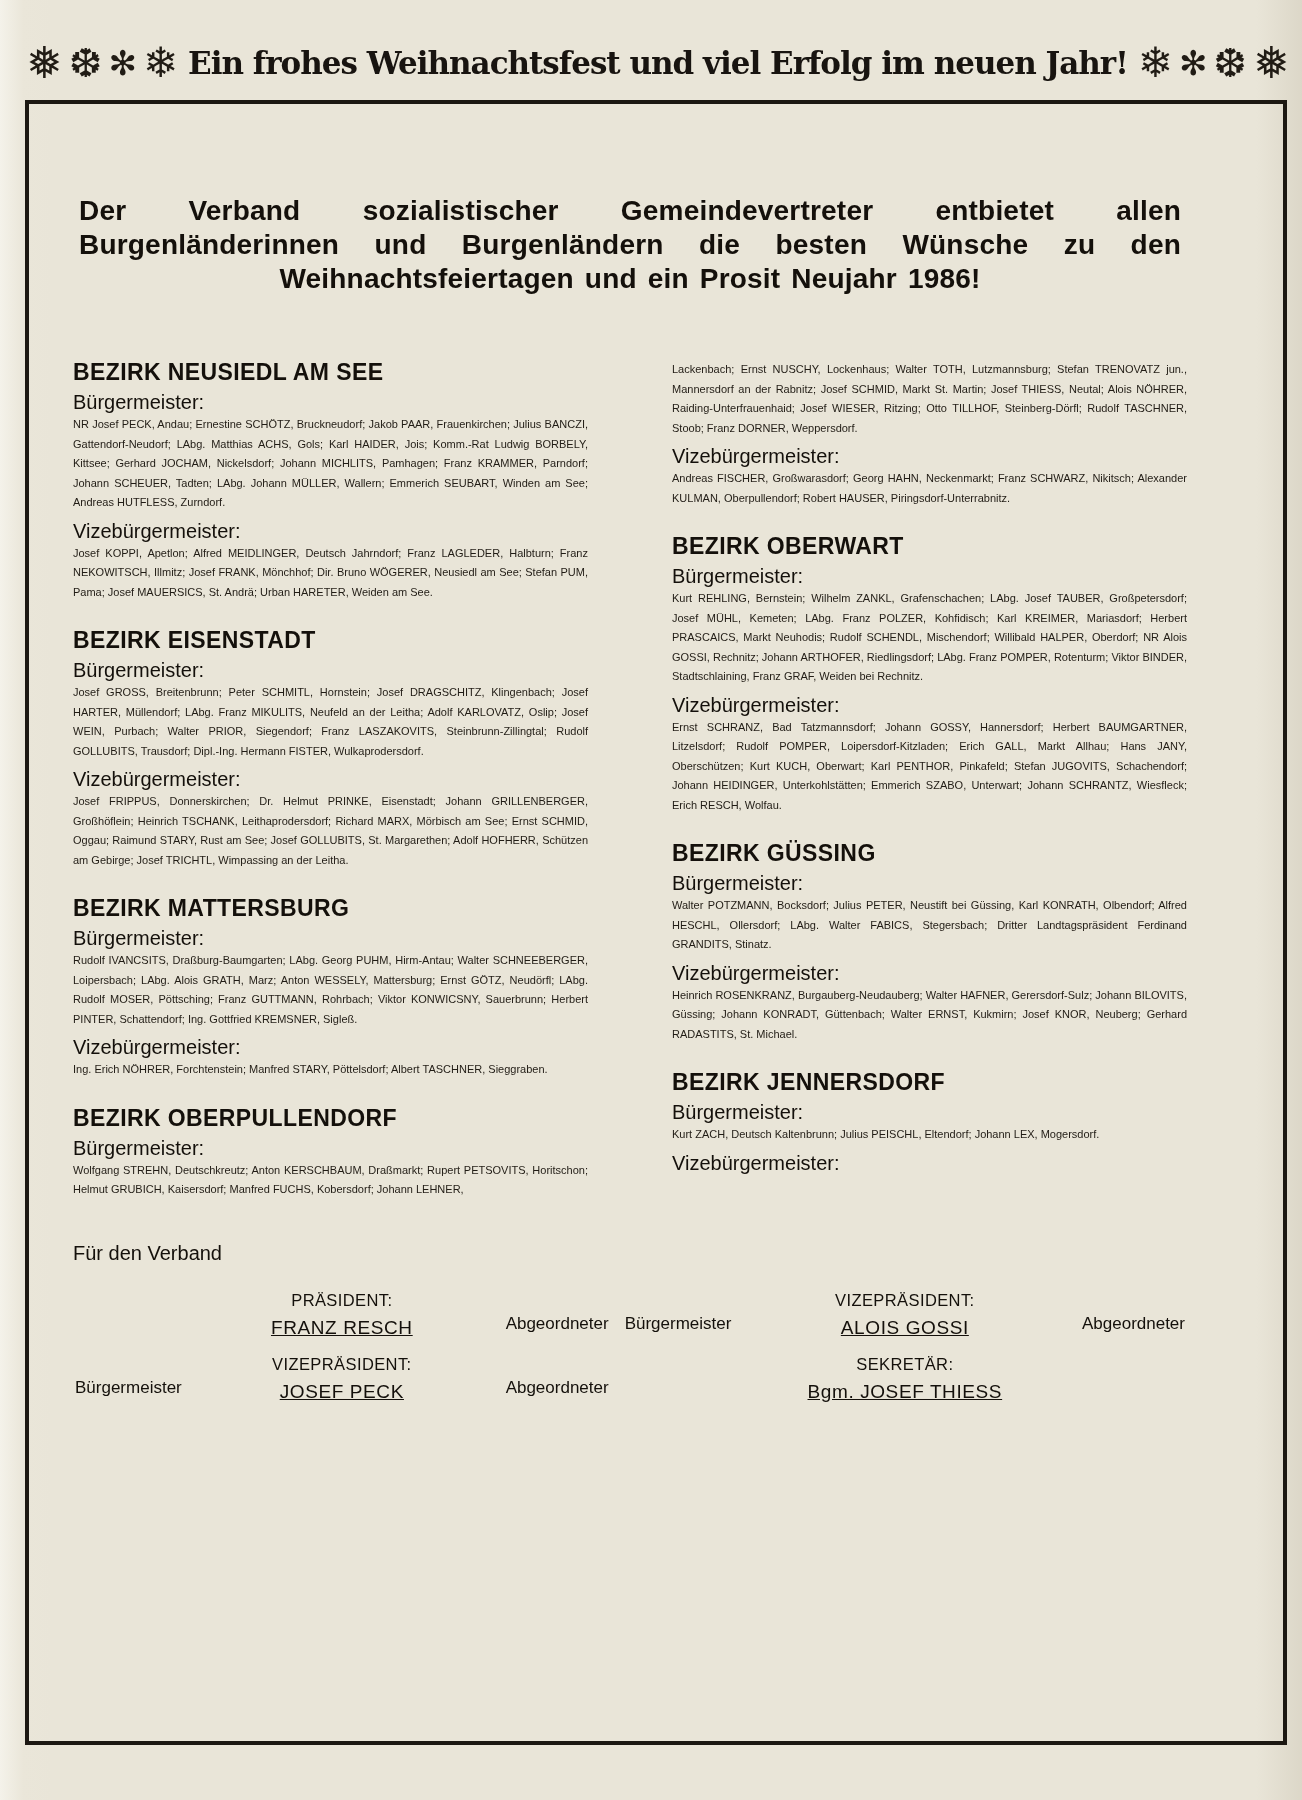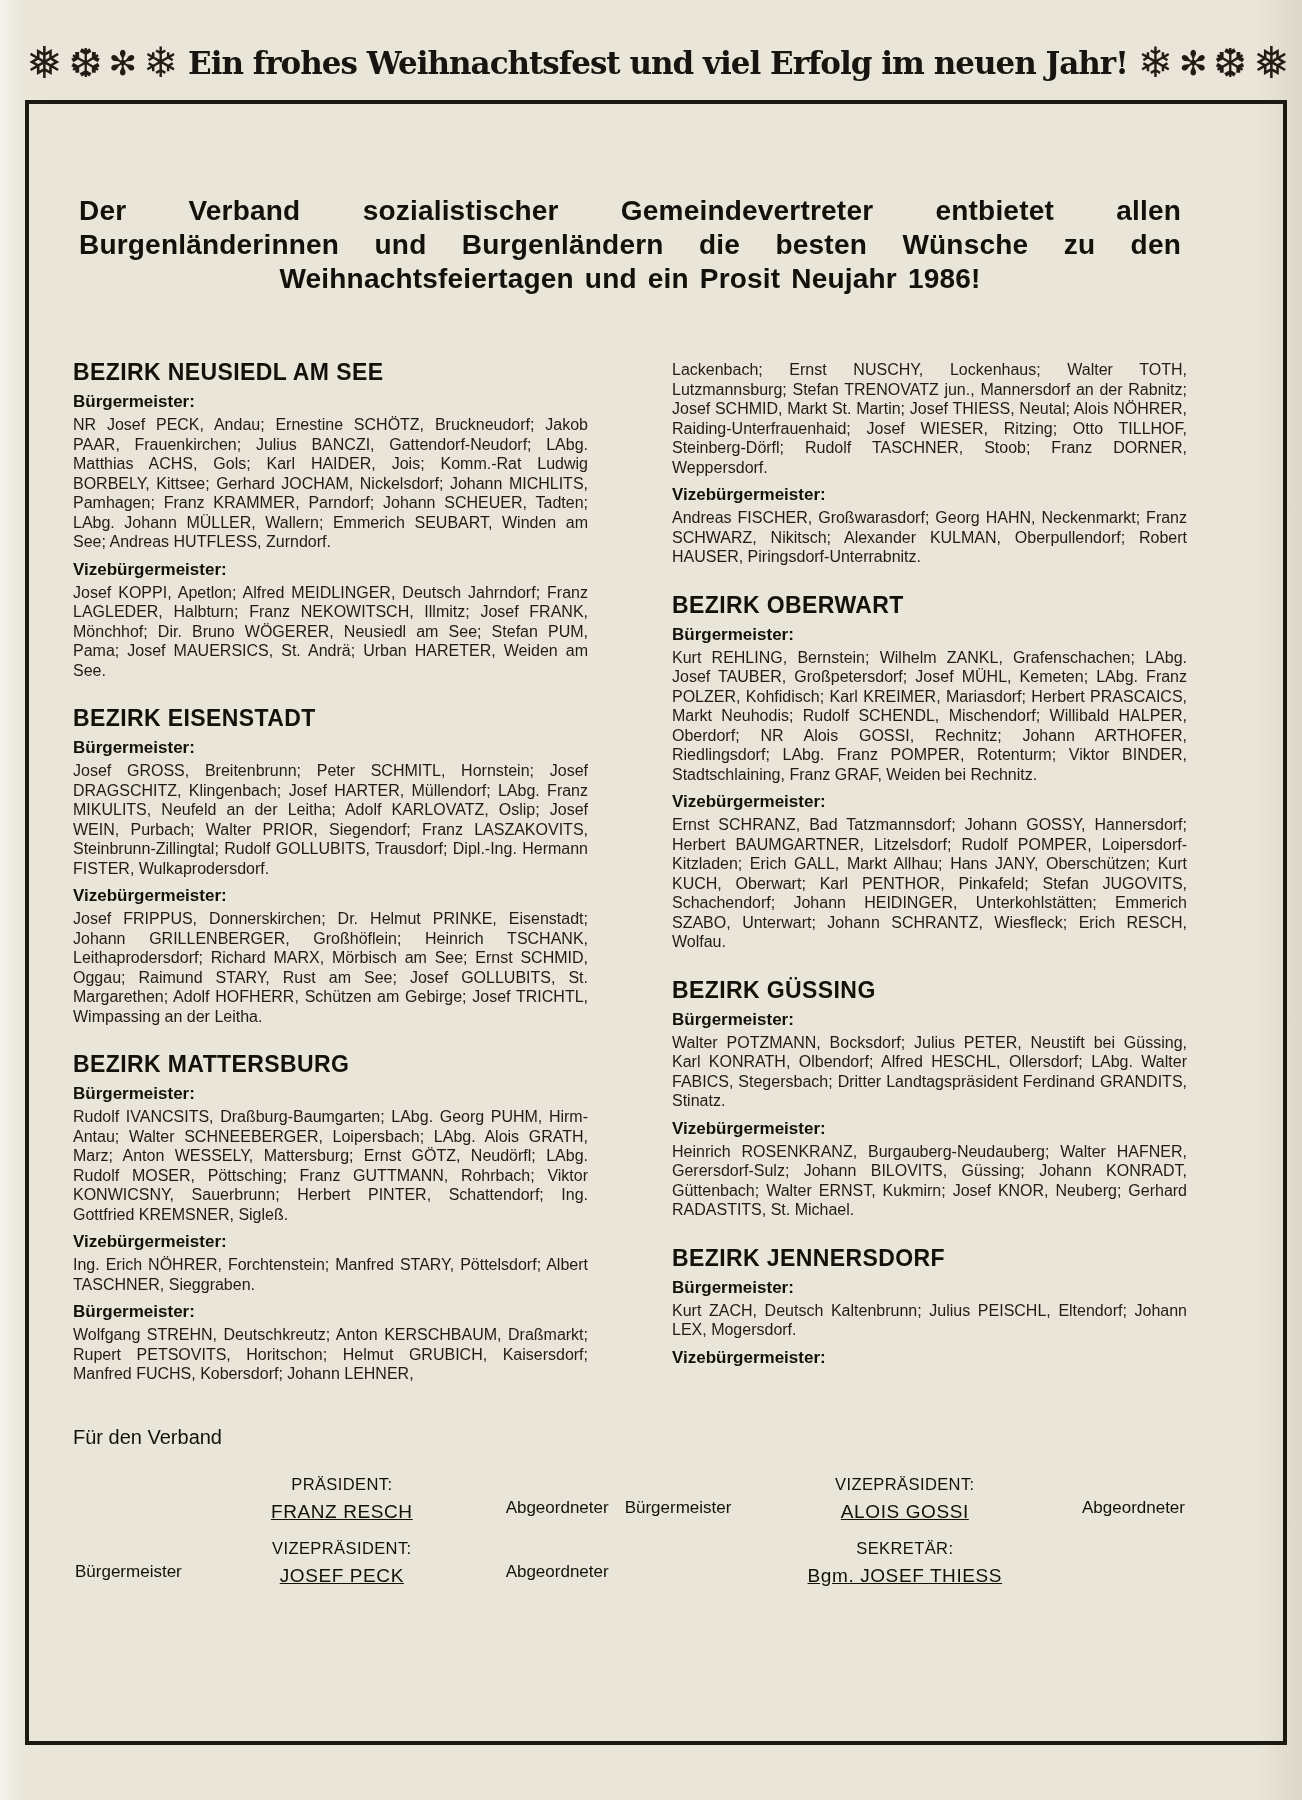--- a/index.html
+++ b/index.html
@@ -55,24 +55,24 @@
   .columns{
     display:grid;grid-template-columns:1fr 1fr;column-gap:84px;
   }
   .bezirk{margin:0 0 2px 0;}
   .bezirk-heading{
     font-size:23px;font-weight:bold;letter-spacing:.4px;
     margin:26px 0 7px 0;line-height:25px;color:#14100b;
   }
   .bezirk:first-child .bezirk-heading{margin-top:0;}
   .entry-label{
-    font-size:17px;font-weight:bold;line-height:20px;margin:4px 0 3px 0;color:#14100b;
+    font-size:20px;font-weight:normal;line-height:20px;margin:4px 0 3px 0;color:#14100b;
   }
   .entry-text{
-    font-size:16px;line-height:19.5px;margin:0 0 8px 0;
+    font-size:11px;line-height:19.5px;margin:0 0 8px 0;
     text-align:justify;color:var(--ink);
   }
   
   .footer{margin-top:34px;}
   .verband-line{
     text-align:left;font-size:20px;margin:0 0 26px 0;color:#14100b;
   }
   .sig-grid{
     display:grid;grid-template-columns:1fr 1.05fr;
     column-gap:24px;row-gap:18px;
@@ -148,20 +148,21 @@
       <div class="entry-label">Bürgermeister:</div>
       <p class="entry-text">Rudolf IVANCSITS, Draßburg-Baumgarten; LAbg. Georg PUHM, Hirm-Antau; Walter SCHNEEBERGER, Loipersbach; LAbg. Alois GRATH, Marz; Anton WESSELY, Mattersburg; Ernst GÖTZ, Neudörfl; LAbg. Rudolf MOSER, Pöttsching; Franz GUTTMANN, Rohrbach; Viktor KONWICSNY, Sauerbrunn; Herbert PINTER, Schattendorf; Ing. Gottfried KREMSNER, Sigleß.</p>
     </div>
             <div class="entry">
       <div class="entry-label">Vizebürgermeister:</div>
       <p class="entry-text">Ing. Erich NÖHRER, Forchtenstein; Manfred STARY, Pöttelsdorf; Albert TASCHNER, Sieggraben.</p>
     </div>
           </section>
 
   <section class="bezirk">
+    <h3 class="bezirk-heading">BEZIRK OBERPULLENDORF</h3>
 
   <div class="entry">
       <div class="entry-label">Bürgermeister:</div>
       <p class="entry-text">Wolfgang STREHN, Deutschkreutz; Anton KERSCHBAUM, Draßmarkt; Rupert PETSOVITS, Horitschon; Helmut GRUBICH, Kaisersdorf; Manfred FUCHS, Kobersdorf; Johann LEHNER,</p>
     </div>
           </section>
 </div>
       <div class="column">
   <section class="bezirk">
 

